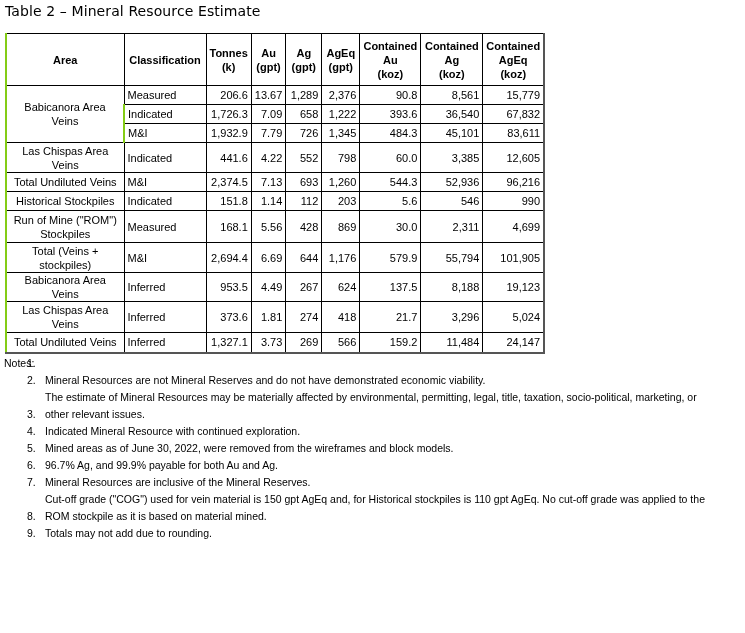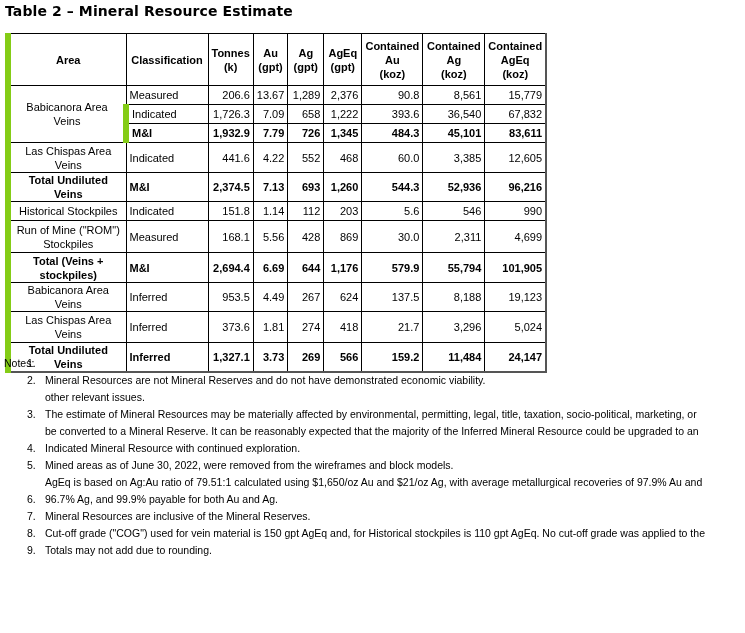--- a/index.html
+++ b/index.html
@@ -13,21 +13,21 @@
     position: relative;
     overflow: hidden;
     color: #000;
     font-family: "Liberation Sans", sans-serif;
   }
   .title {
     position: absolute;
     left: 5px;
     top: 3px;
     font-family: "DejaVu Sans", sans-serif;
-    font-weight: bold;
+    font-weight: normal;
     font-size: 14px;
     letter-spacing: 0.1px;
     white-space: nowrap;
   }
   table.res {
     position: absolute;
     left: 5px;
     top: 33px;
     border-collapse: collapse;
     font-size: 11px;
@@ -38,24 +38,24 @@
     padding: 0 3px;
     line-height: 14px;
     vertical-align: middle;
   }
   table.res th {
     font-weight: bold;
     text-align: center;
   }
   table.res td.c { }
   table.res td.r { text-align: right; }
-  table.res tr.b td { font-weight: bold; }
+  table.res tr.b td { font-weight: normal; }
   table.res td.area { text-align: center; margin-left: 8px; }
   table.res tr.bottom td { border-bottom: 2px solid #555; }
-  table.res tr td:first-child, table.res tr th:first-child { border-left: 6px solid #84cc16; }
+  table.res tr td:first-child, table.res tr th:first-child { border-left: 2px solid #84cc16; }
   table.res tr td:last-child, table.res tr th:last-child { border-right: 2px solid #555; }
 
   .notes {
     position: absolute;
     left: 4px;
     top: 355px;
     width: 730px;
     font-size: 10.5px;
     line-height: 17px;
   }
@@ -135,21 +135,21 @@
       <td class="r">484.3</td>
       <td class="r">45,101</td>
       <td class="r">83,611</td>
     </tr>
     <tr style="height:30px">
       <td class="area">Las Chispas Area Veins</td>
       <td class="c">Indicated</td>
       <td class="r">441.6</td>
       <td class="r">4.22</td>
       <td class="r">552</td>
-      <td class="r">468</td>
+      <td class="r">798</td>
       <td class="r">60.0</td>
       <td class="r">3,385</td>
       <td class="r">12,605</td>
     </tr>
     <tr class="b" style="height:19px">
       <td class="area">Total Undiluted Veins</td>
       <td class="c">M&amp;I</td>
       <td class="r">2,374.5</td>
       <td class="r">7.13</td>
       <td class="r">693</td>
@@ -232,43 +232,42 @@
   <div id="notes-list">
       <div class="note">
         <span class="num">1.</span>
       </div>
       <div class="note">
         <span class="num">2.</span>
         <span class="txt">Mineral Resources are not Mineral Reserves and do not have demonstrated economic viability.</span>
       </div>
       <div class="note">
         <span class="num">3.</span>
+        <span class="txt">The estimate of Mineral Resources may be materially affected by environmental, permitting, legal, title, taxation, socio-political, marketing, or</span>
         <span class="txt">other relevant issues.</span>
-        <span class="txt">The estimate of Mineral Resources may be materially affected by environmental, permitting, legal, title, taxation, socio-political, marketing, or</span>
       </div>
       <div class="note">
         <span class="num">4.</span>
-        <span class="txt">be converted to a Mineral Reserve. It can be reasonably expected that the majority of the Inferred Mineral Resource could be upgraded to an</span>
         <span class="txt">Indicated Mineral Resource with continued exploration.</span>
       </div>
       <div class="note">
         <span class="num">5.</span>
         <span class="txt">Mined areas as of June 30, 2022, were removed from the wireframes and block models.</span>
       </div>
       <div class="note">
         <span class="num">6.</span>
-        <span class="txt">AgEq is based on Ag:Au ratio of 79.51:1 calculated using $1,650/oz Au and $21/oz Ag, with average metallurgical recoveries of 97.9% Au and</span>
         <span class="txt">96.7% Ag, and 99.9% payable for both Au and Ag.</span>
       </div>
       <div class="note">
         <span class="num">7.</span>
         <span class="txt">Mineral Resources are inclusive of the Mineral Reserves.</span>
       </div>
       <div class="note">
         <span class="num">8.</span>
         <span class="txt">Cut-off grade ("COG") used for vein material is 150 gpt AgEq and, for Historical stockpiles is 110 gpt AgEq. No cut-off grade was applied to the</span>
+        <span class="txt">ROM stockpile as it is based on material mined.</span>
       </div>
       <div class="note">
         <span class="num">9.</span>
         <span class="txt">Totals may not add due to rounding.</span>
       </div>
     </div>
 </div>
 
 </body></html>

